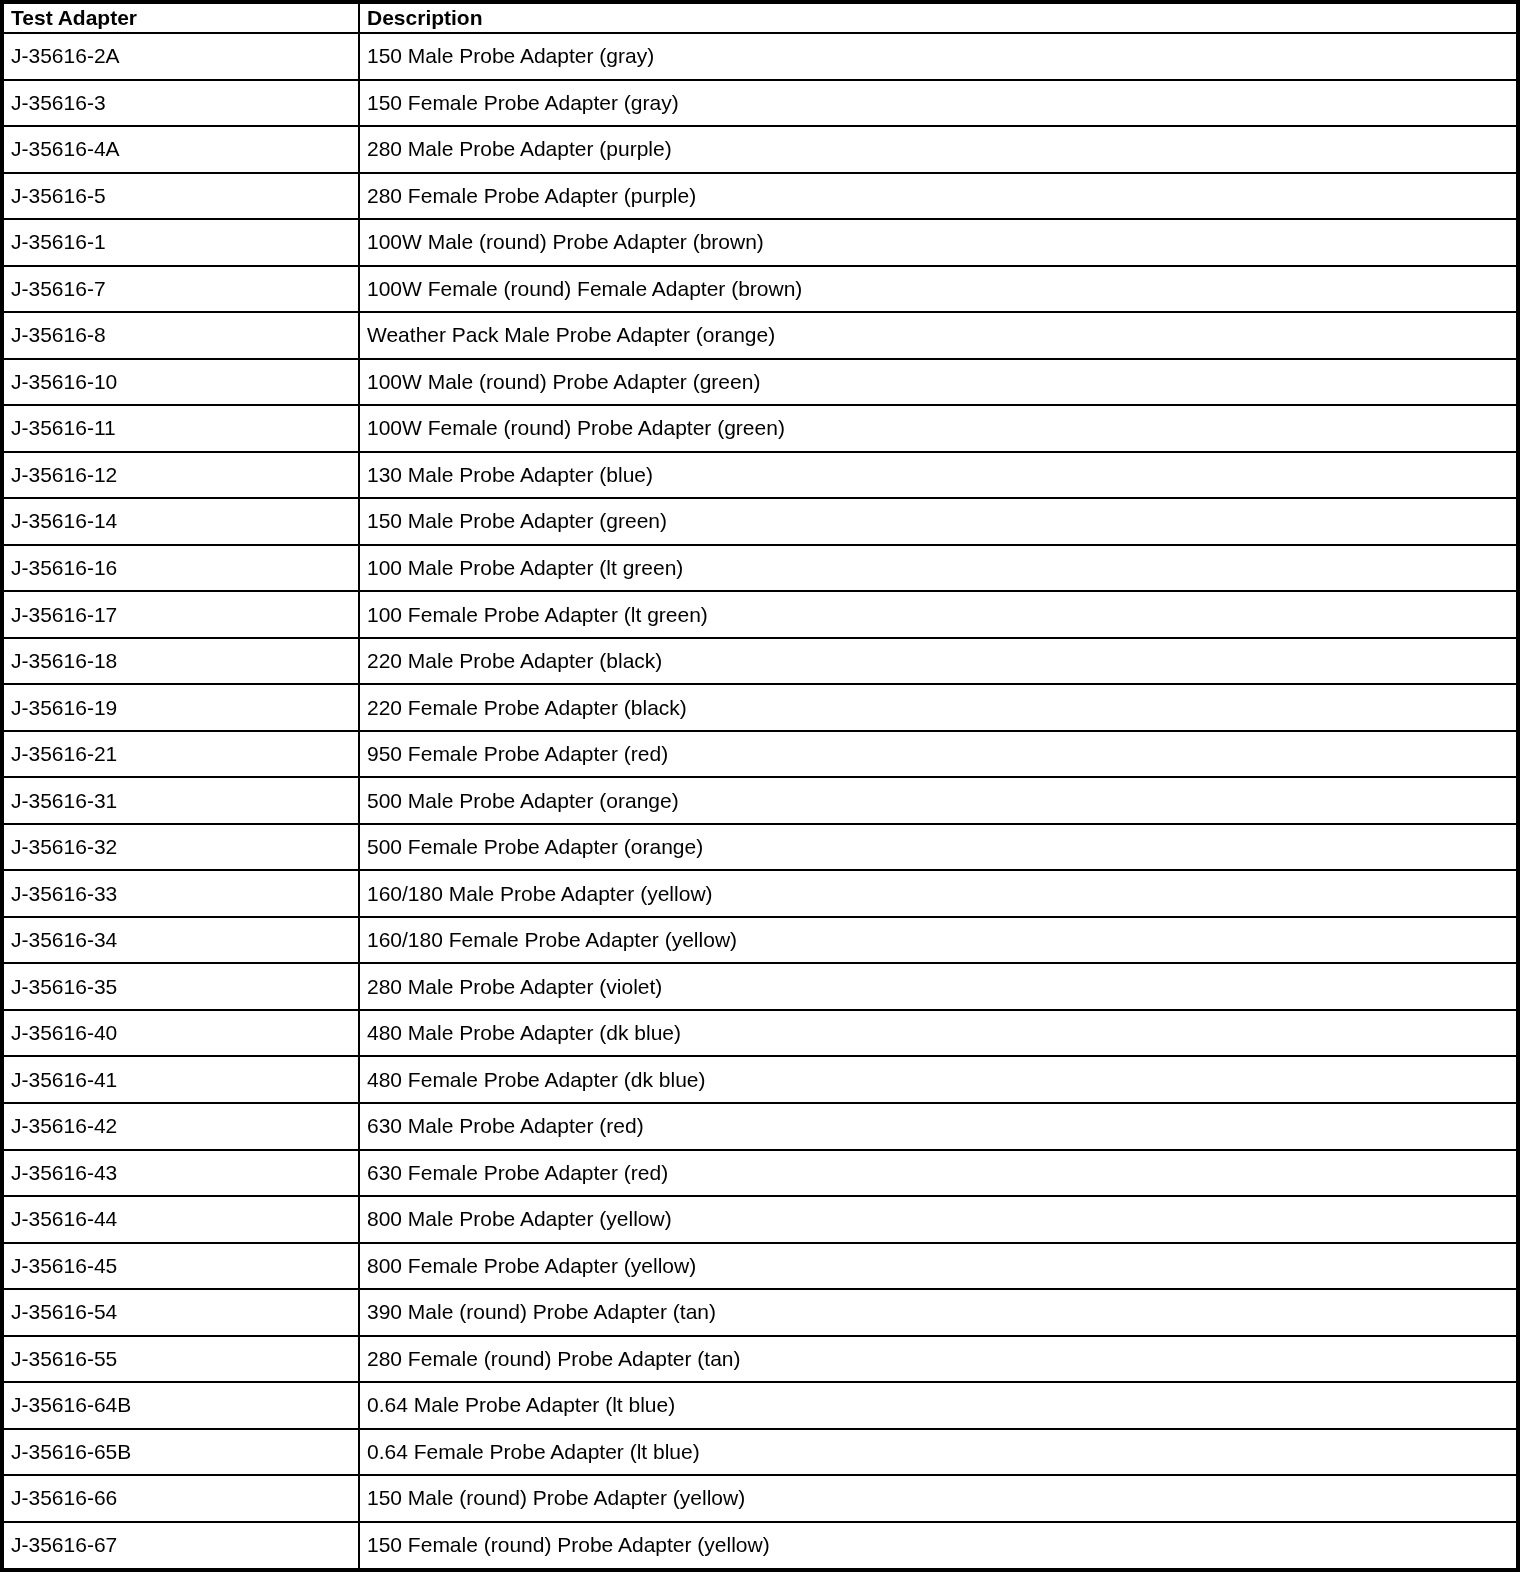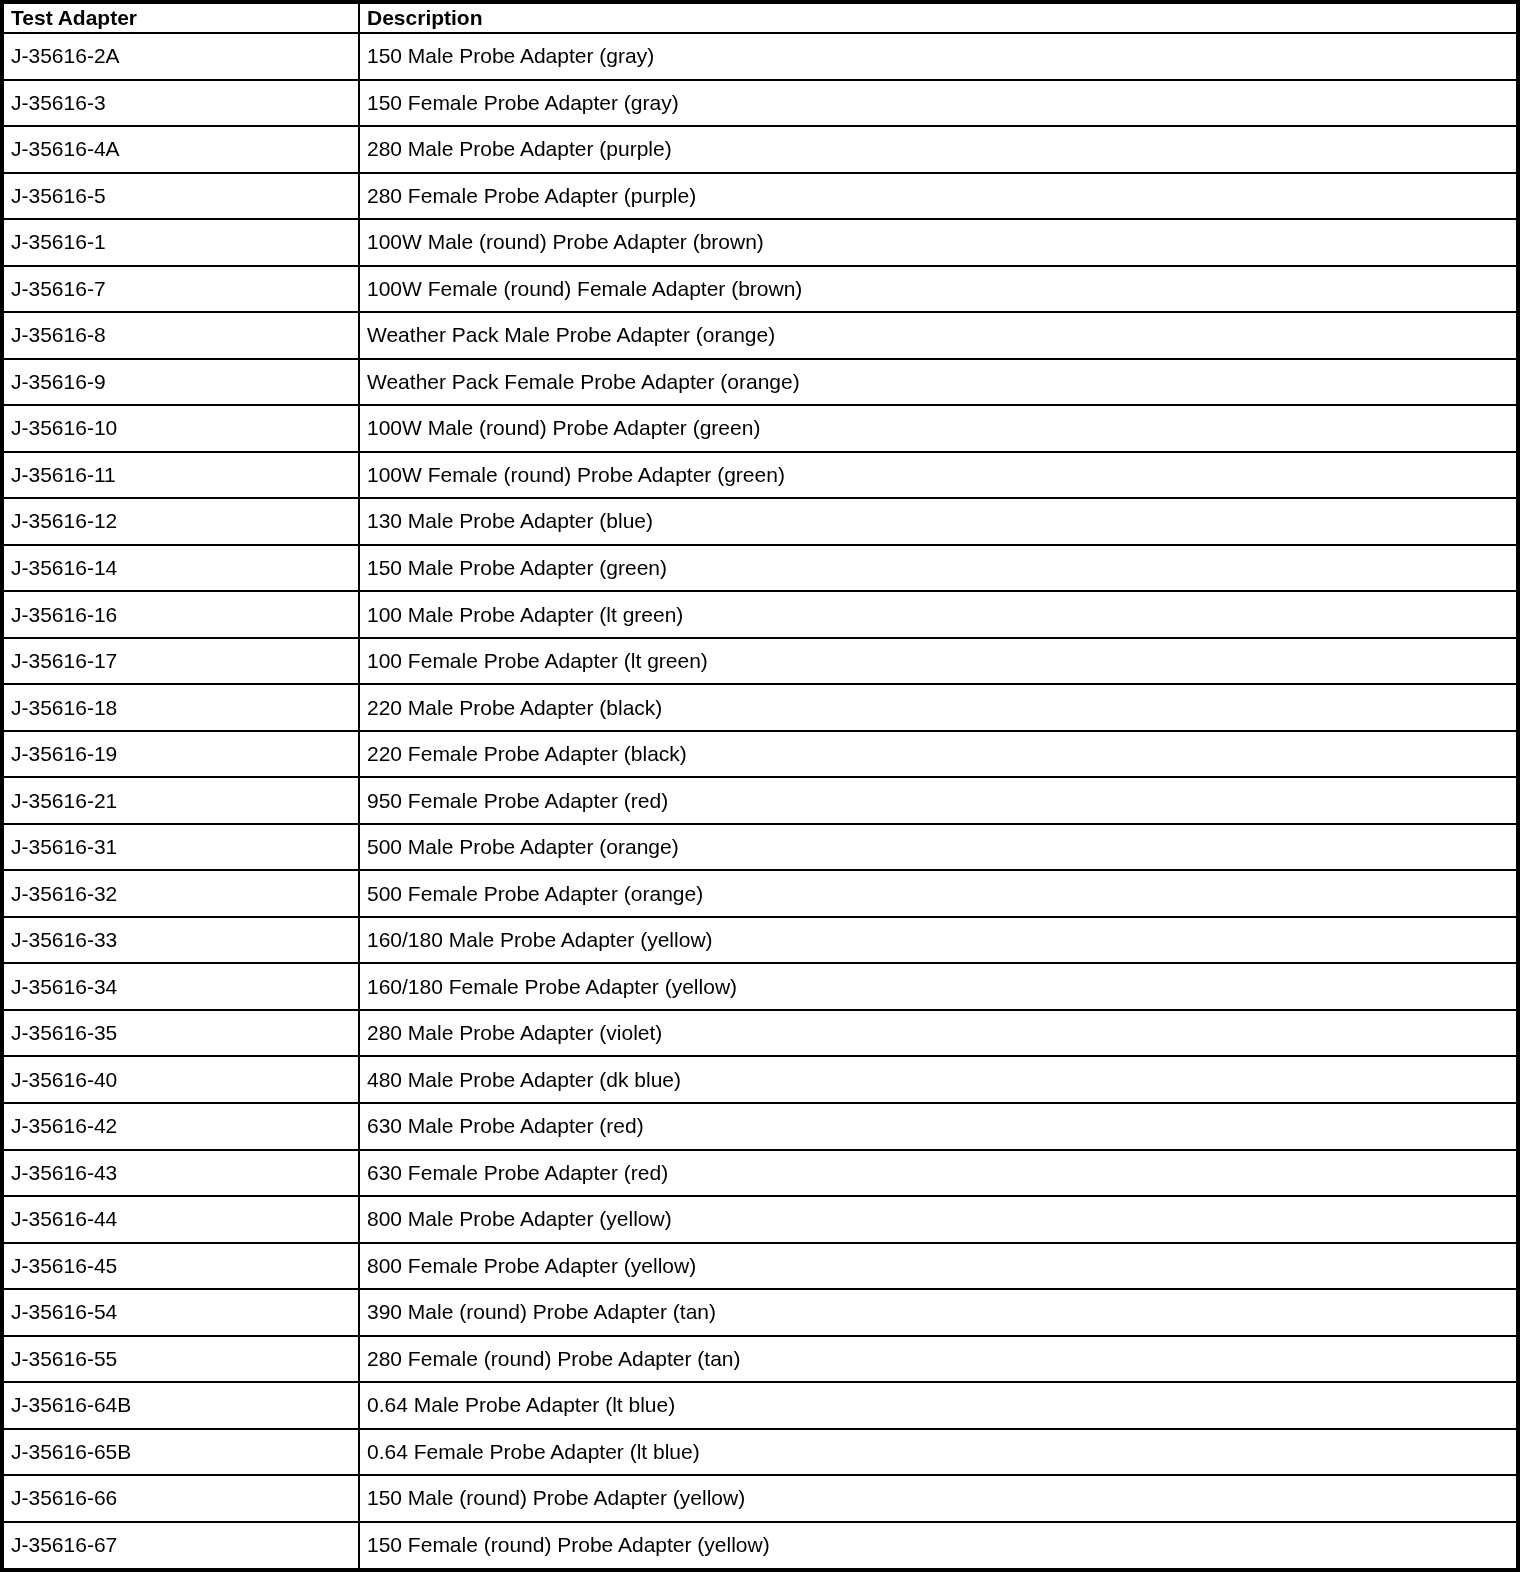--- a/index.html
+++ b/index.html
@@ -81,24 +81,20 @@
         </tr>
         <tr>
           <td>J-35616-7</td>
           <td>100W Female (round) Female Adapter (brown)</td>
         </tr>
         <tr>
           <td>J-35616-8</td>
           <td>Weather Pack Male Probe Adapter (orange)</td>
         </tr>
         <tr>
-          <td>J-35616-9</td>
-          <td>Weather Pack Female Probe Adapter (orange)</td>
-        </tr>
-        <tr>
           <td>J-35616-10</td>
           <td>100W Male (round) Probe Adapter (green)</td>
         </tr>
         <tr>
           <td>J-35616-11</td>
           <td>100W Female (round) Probe Adapter (green)</td>
         </tr>
         <tr>
           <td>J-35616-12</td>
           <td>130 Male Probe Adapter (blue)</td>
@@ -145,20 +141,24 @@
         </tr>
         <tr>
           <td>J-35616-35</td>
           <td>280 Male Probe Adapter (violet)</td>
         </tr>
         <tr>
           <td>J-35616-40</td>
           <td>480 Male Probe Adapter (dk blue)</td>
         </tr>
         <tr>
+          <td>J-35616-41</td>
+          <td>480 Female Probe Adapter (dk blue)</td>
+        </tr>
+        <tr>
           <td>J-35616-42</td>
           <td>630 Male Probe Adapter (red)</td>
         </tr>
         <tr>
           <td>J-35616-43</td>
           <td>630 Female Probe Adapter (red)</td>
         </tr>
         <tr>
           <td>J-35616-44</td>
           <td>800 Male Probe Adapter (yellow)</td>

